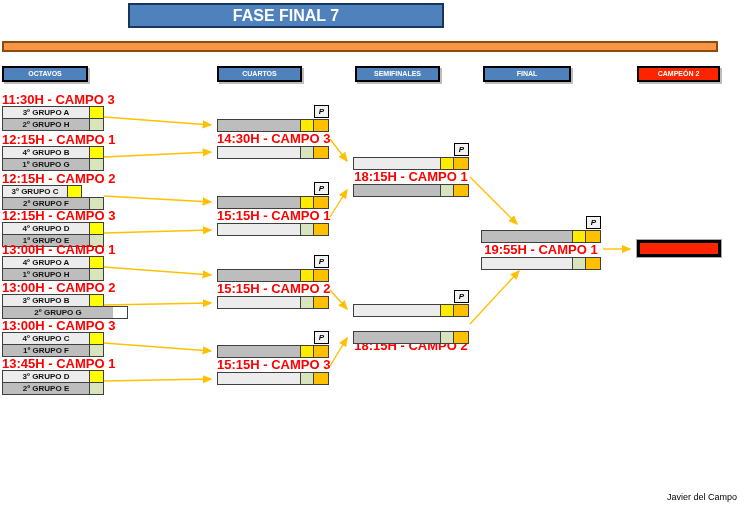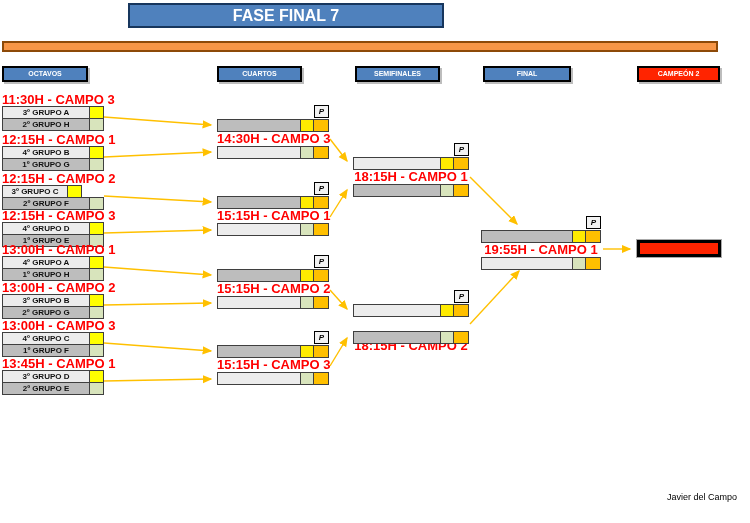--- a/index.html
+++ b/index.html
@@ -150,21 +150,21 @@
   <div class="mrow" style="left:2px;top:268px;width:102px;">
     <span class="team dark">1º GRUPO H</span>
       <span class="cc green"></span>
   </div>
 
   <div class="mtime" style="left:2px;top:282px;width:102px;">13:00H - CAMPO 2</div>
   <div class="mrow" style="left:2px;top:294px;width:102px;">
     <span class="team light">3º GRUPO B</span>
       <span class="cc yellow"></span>
   </div>
-  <div class="mrow" style="left:2px;top:306px;width:102px;">
+  <div class="mrow" style="left:2px;top:306px;width:126px;align-items:flex-end;">
     <span class="team dark">2º GRUPO G</span>
       <span class="cc green"></span>
   </div>
 
   <div class="mtime" style="left:2px;top:320px;width:102px;">13:00H - CAMPO 3</div>
   <div class="mrow" style="left:2px;top:332px;width:102px;">
     <span class="team light">4º GRUPO C</span>
       <span class="cc yellow"></span>
   </div>
   <div class="mrow" style="left:2px;top:344px;width:102px;">

